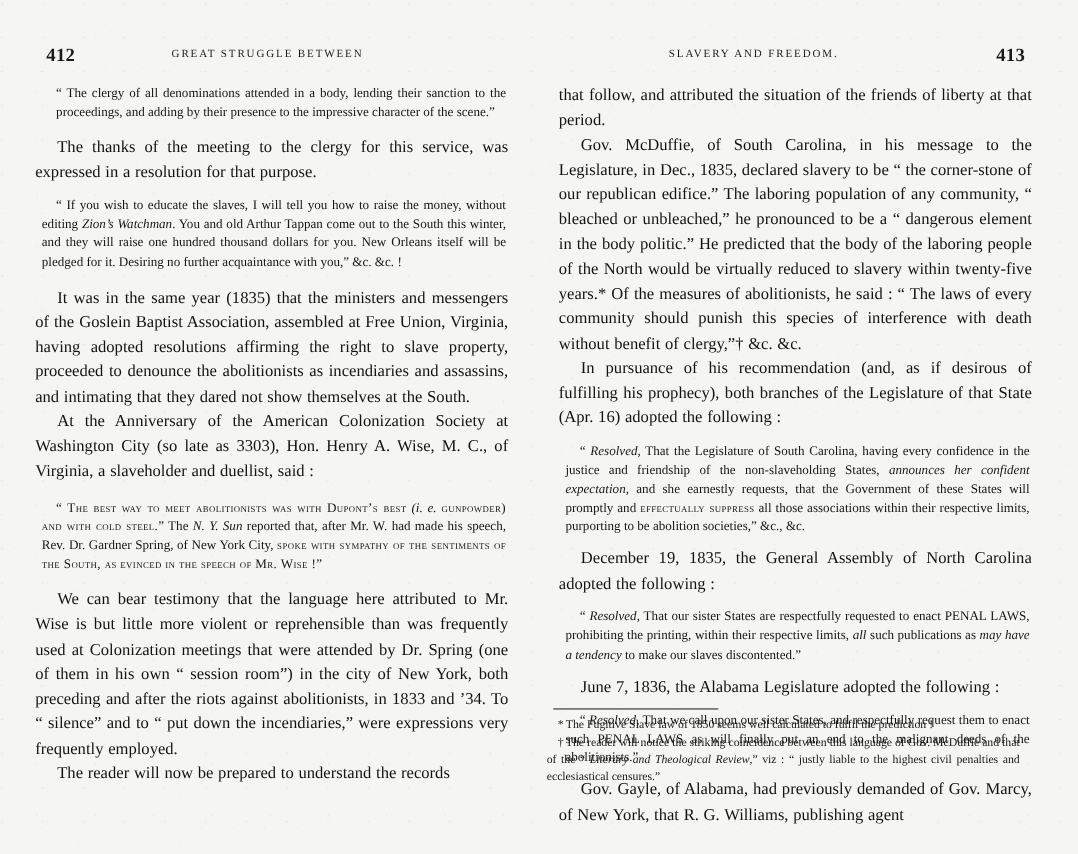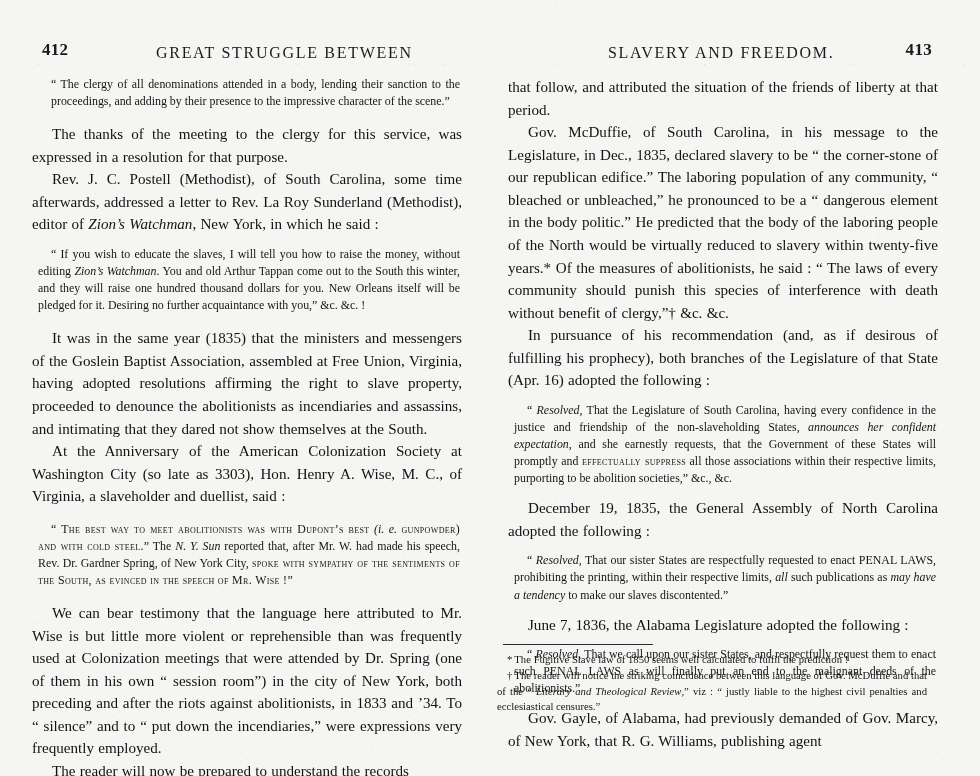--- a/index.html
+++ b/index.html
@@ -70,21 +70,21 @@
     font-weight: 700;
     letter-spacing: 0.3px;
     color: #1a1a1a;
   }
   .folio-left  { left: 10px; }
   .folio-right { right: 6px; }
 
   .runtitle {
     position: absolute;
     top: 4px;
-    font-size: 16px;
+    font-size: 10px;
     font-variant: small-caps;
     text-transform: uppercase;
     letter-spacing: 1.7px;
     color: #1c1c1c;
     white-space: nowrap;
   }
   .runtitle-left  { left: 124px; }
   .runtitle-right { left: 100px; }
 
   
@@ -160,23 +160,20 @@
         <span class="folio folio-left">412</span>
         <span class="runtitle runtitle-left">GREAT STRUGGLE BETWEEN</span>
       </div>
 
       <p class="extract noindent">“ The clergy of all denominations attended in a body, lending their sanction to the proceedings, and adding by their presence to the impressive character of the scene.”</p>
 
       <div class="gap-sm"></div>
 
       <p class="body">The thanks of the meeting to the clergy for this service, was expressed in a resolution for that purpose.</p>
 
-      <p class="body">
-        <span>Rev. J. C. Postell (Methodist), of South Carolina, some time afterwards, addressed a letter to Rev. La Roy Sunderland (Methodist), editor of </span><i>Zion’s Watchman</i><span>, New York, in which he said :</span>
-      </p>
 
       <div class="gap-xs"></div>
 
       <p class="extract">
         <span>“ If you wish to educate the slaves, I will tell you how to raise the money, without editing </span><i>Zion’s Watchman</i><span>. You and old Arthur Tappan come out to the South this winter, and they will raise one hundred thousand dollars for you. New Orleans itself will be pledged for it. Desiring no further acquaintance with you,” &amp;c. &amp;c. !</span>
       </p>
 
       <div class="gap-sm"></div>
 
       <p class="body">It was in the same year (1835) that the ministers and messengers of the Goslein Baptist Association, assembled at Free Union, Virginia, having adopted resolutions affirming the right to slave property, proceeded to denounce the abolitionists as incendiaries and assassins, and intimating that they dared not show themselves at the South.</p>

